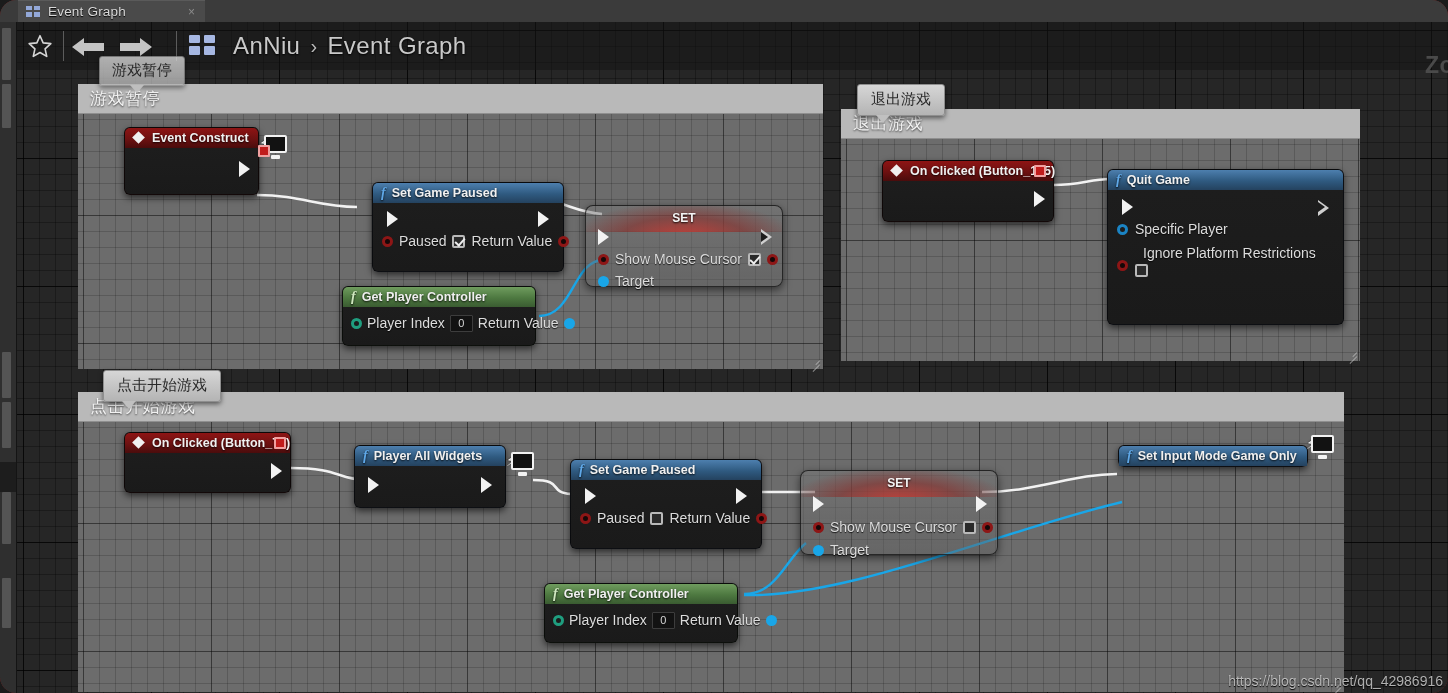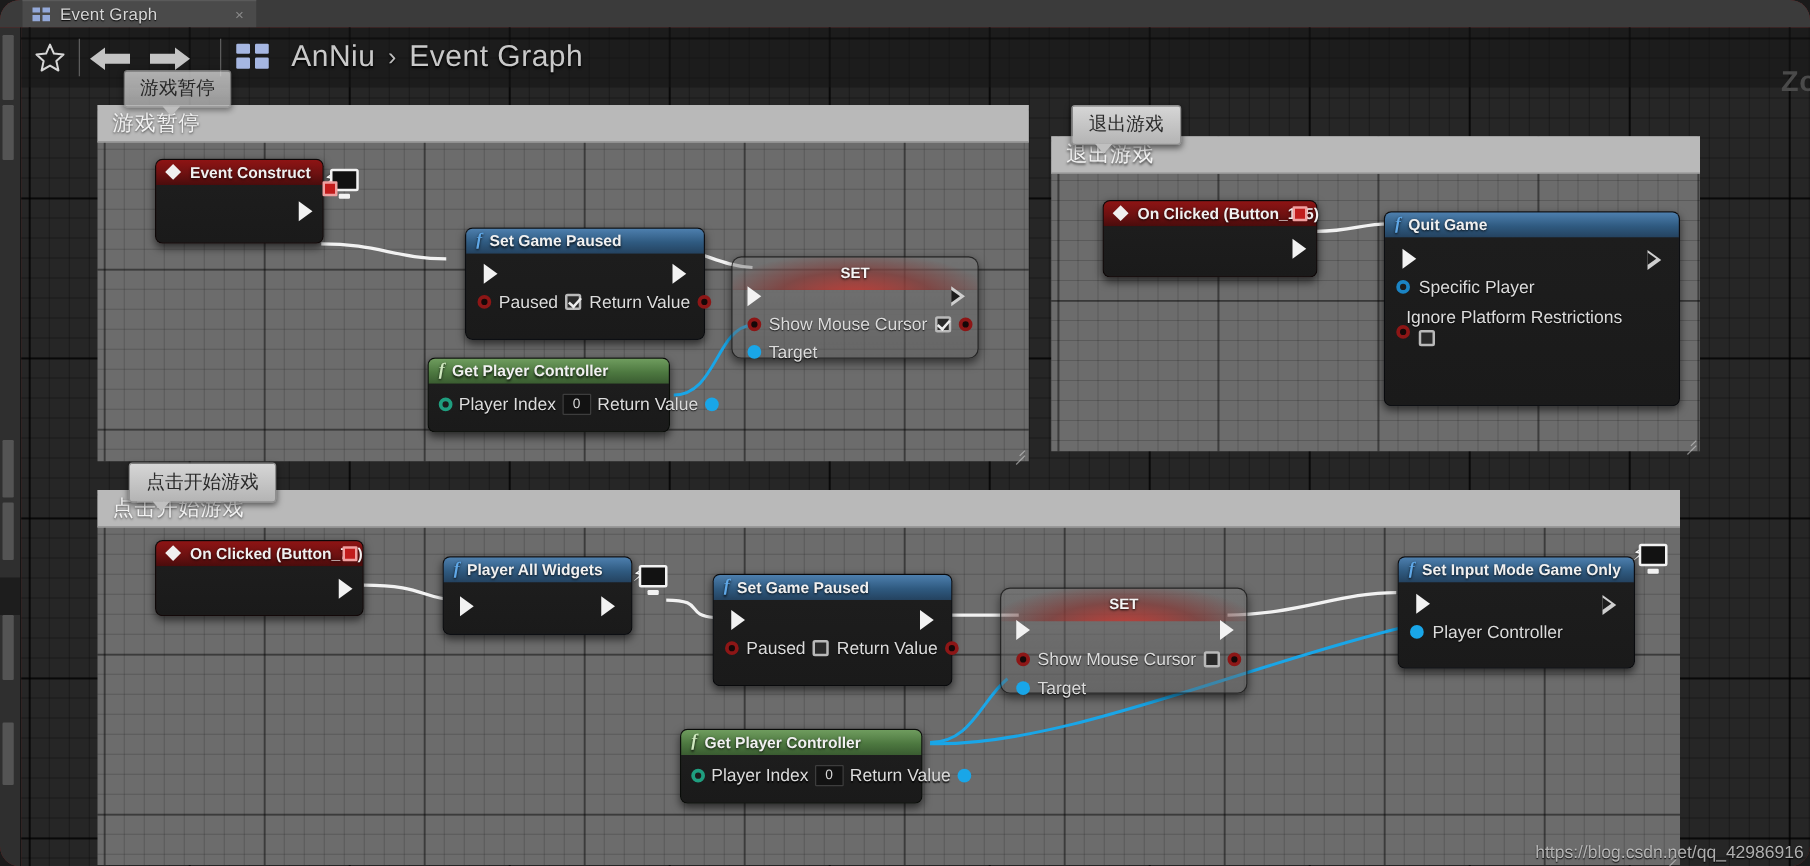--- a/index.html
+++ b/index.html
@@ -472,21 +472,21 @@
         <div class="row" style="height:22px;">
           <div class="exec-tri" style="position:absolute;left:5px;"></div>
           <div class="exec-hollow" style="position:absolute;right:5px;"></div>
         </div>
         <div class="row" style="height:22px;gap:7px;">
           <span class="pin-circle pin-obj hollow"></span>
           <span class="pinlabel">Specific Player</span>
         </div>
         <div style="position:relative;margin-top:5px;">
           <span class="pin-circle pin-bool" style="position:absolute;left:0;top:15px;"></span>
-          <div class="pinlabel" style="margin-left:8px;">Ignore Platform Restrictions</div>
+          <div class="pinlabel" style="margin-left:26px;">Ignore Platform Restrictions</div>
           <div class="checkbox" style="margin-left:18px;margin-top:3px;"></div>
         </div>
       </div>
     </div>
 
     <div class="node ev" style="left:107px;top:410px;width:165px;">
       <div class="nhead head-event">
         <span class="diamond"></span>
         <span>On Clicked (Button_77)</span>
       </div>
@@ -568,30 +568,20 @@
           <span class="pinlabel" style="margin-left:auto;">Return Value</span>
           <span class="pin-circle pin-obj"></span>
         </div>
       </div>
     </div>
 
     <div class="node fn" style="left:1101px;top:423px;width:188px;">
       <div class="nhead head-func">
         <span class="fglyph">f</span>
         <span>Set Input Mode Game Only</span>
-      </div>
-      <div class="nbody" style="height:62px;padding:6px 9px 0;">
-        <div class="row" style="height:22px;">
-          <div class="exec-tri" style="position:absolute;left:5px;"></div>
-          <div class="exec-hollow" style="position:absolute;right:5px;"></div>
-        </div>
-        <div class="row" style="height:22px;gap:7px;">
-          <span class="pin-circle pin-obj"></span>
-          <span class="pinlabel">Player Controller</span>
-        </div>
       </div>
     </div>
     <span class="monitor" style="left:1289px;top:413px;">
       <i class="bolt">⚡</i>
         <i class="scr"></i>
         <i class="stand"></i>
     </span>
 
     <div class="crumbbar">
       <span class="star-btn">

